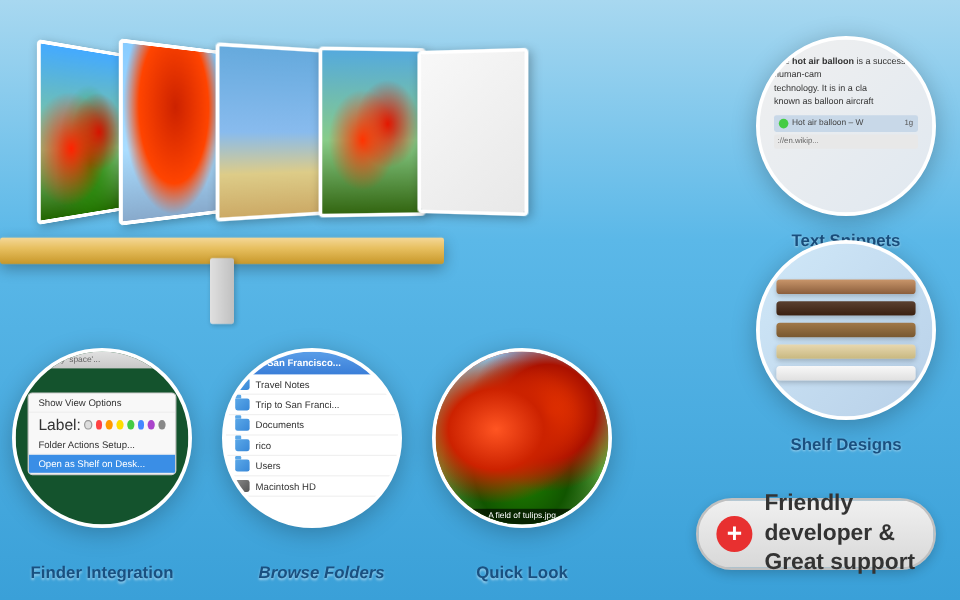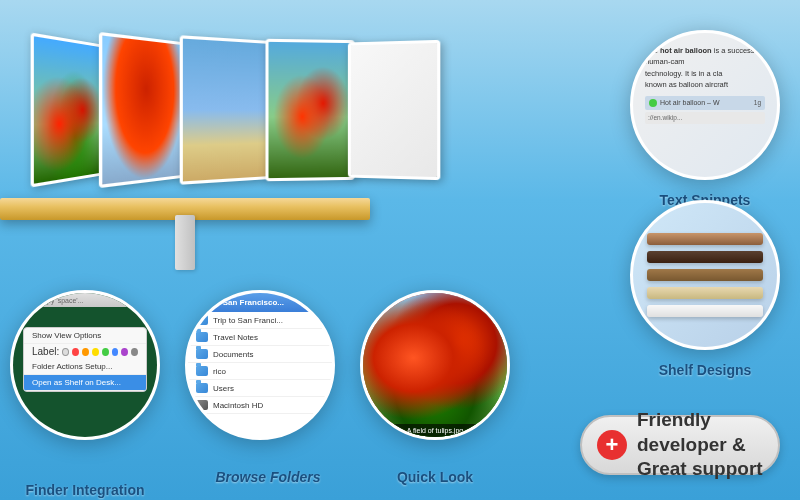--- a/index.html
+++ b/index.html
@@ -208,21 +208,21 @@
     .finder-menu-item.active {
       background: #3a8ee6;
       color: white;
     }
 
     .finder-label-row {
       display: flex;
       align-items: center;
       gap: 3px;
       padding: 2px 8px;
-      font-size: 10px;
+      font-size: 13px;
     }
 
     .color-dot {
       width: 8px; height: 8px;
       border-radius: 50%;
       display: inline-block;
     }
 
     .finder-title-bar {
       background: linear-gradient(180deg, #e0e0e0, #c8c8c8);
@@ -338,21 +338,21 @@
       position: absolute;
       text-align: center;
       color: #1a5080;
       font-size: 14px;
       font-weight: bold;
       text-shadow: 0 1px 2px rgba(255,255,255,0.5);
     }
 
     .label-text-snippets { top: 192px; right: 10px; width: 170px; }
     .label-shelf-designs { top: 362px; right: 10px; width: 170px; }
-    .label-finder { bottom: 2px; left: 10px; width: 150px; }
+    .label-finder { bottom: 15px; left: 10px; width: 150px; }
     .label-browse { bottom: 15px; left: 193px; width: 150px; font-style: italic; }
     .label-quicklook { bottom: 15px; left: 360px; width: 150px; }
 
     
     .support-button {
       position: absolute;
       bottom: 25px;
       right: 20px;
       width: 200px;
       height: 60px;
@@ -511,25 +511,25 @@
     </div>
   </div>
 </div>
 <div class="feature-label label-finder">Finder Integration</div>
 
 <div class="feature-circle circle-browse">
   <div class="inner">
     <div class="browse-title">Trip to San Francisco...</div>
     <div class="browse-item">
       <div class="folder-icon"></div>
-      <span>Trip to San Franci...</span>
+      <span>Travel Notes</span>
     </div>
     <div class="browse-item">
       <div class="folder-icon"></div>
-      <span>Travel Notes</span>
+      <span>Trip to San Franci...</span>
     </div>
     <div class="browse-item">
       <div class="folder-icon"></div>
       <span>Documents</span>
     </div>
     <div class="browse-item">
       <div class="folder-icon"></div>
       <span>rico</span>
     </div>
     <div class="browse-item">

